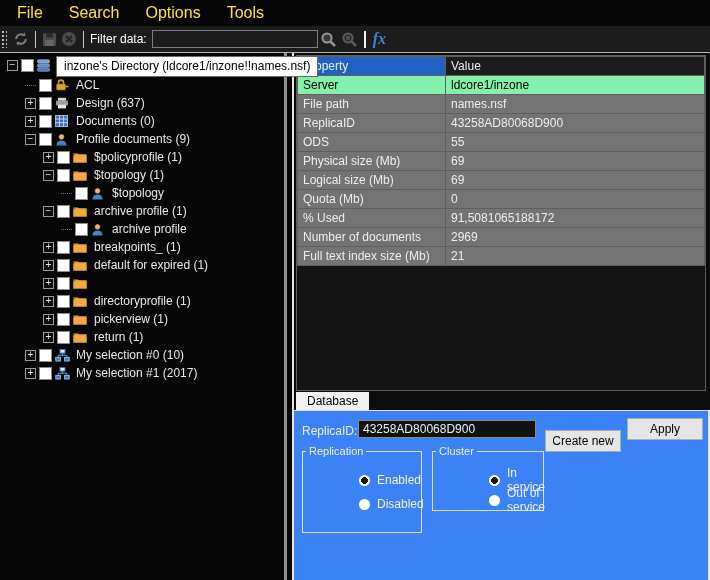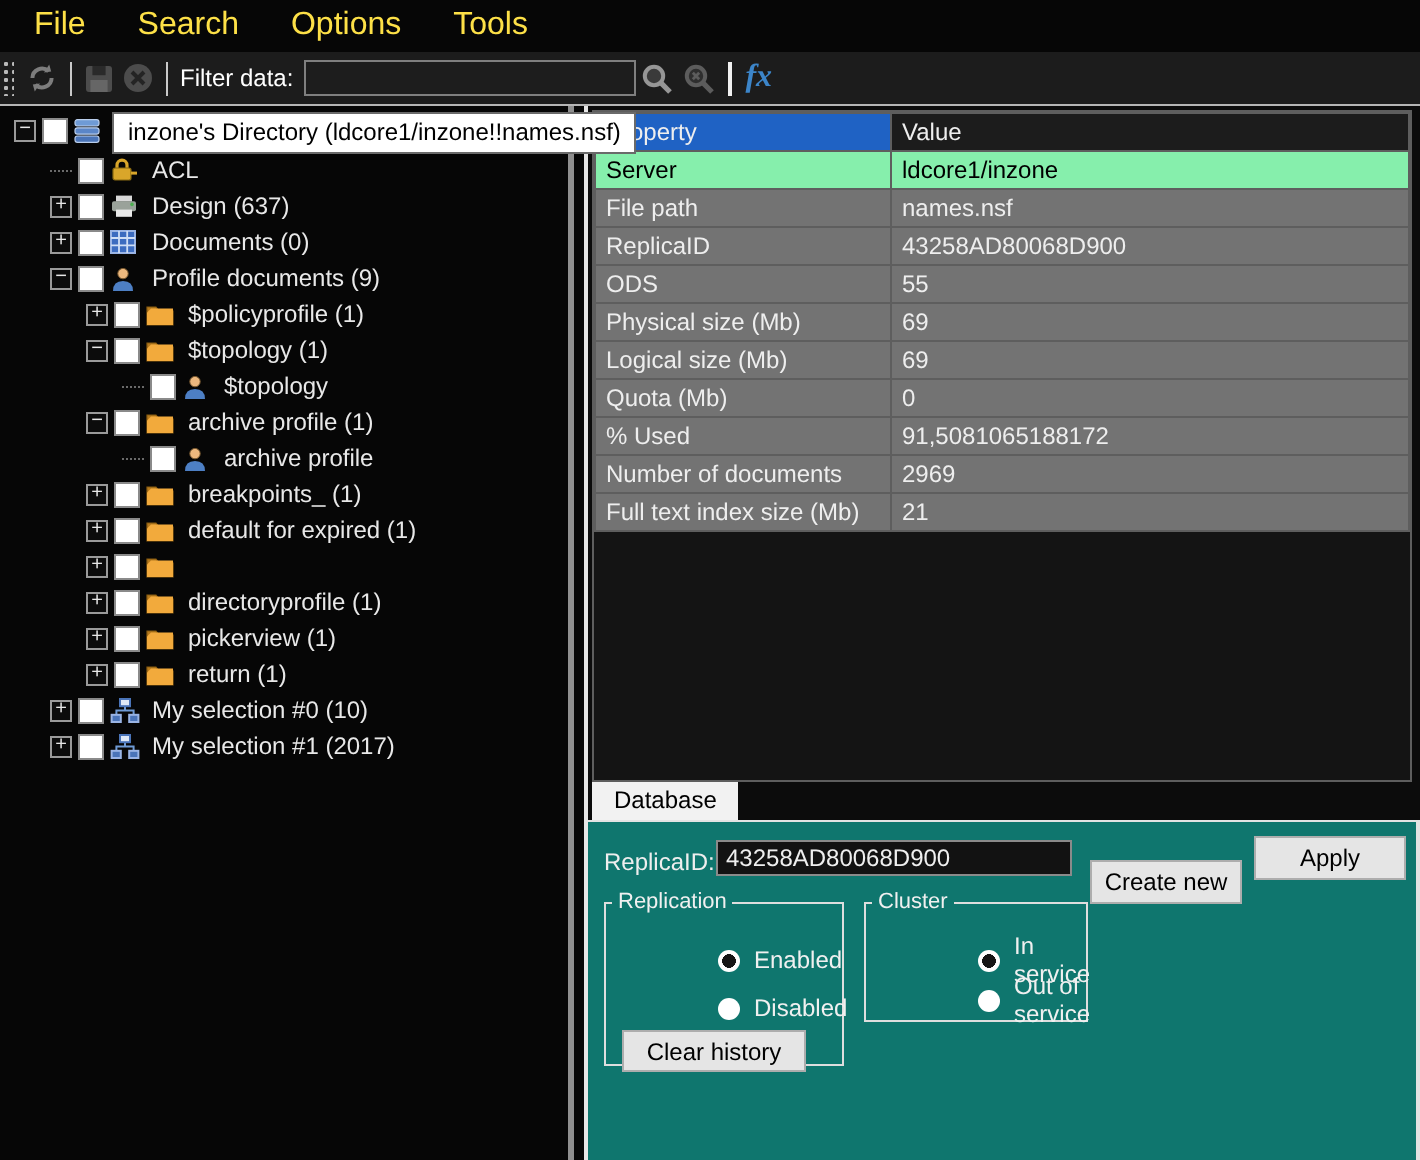--- a/index.html
+++ b/index.html
@@ -42,21 +42,21 @@
   #props{border-collapse:collapse;width:100%;font-size:12px;color:#eee;table-layout:fixed;}
   #props th,#props td{border:1px solid #5e5e5e;text-align:left;font-weight:normal;
     padding:1px 5px;height:16px;overflow:hidden;white-space:nowrap;}
   th.prop-h{background:#1f62c4;width:148px;}
   th.val-h{background:#1c1c1c;}
   #props td{background:#737373;}
   #props tr.sel td{background:#86efac;color:#000;}
   
   #tabs{position:absolute;top:338px;left:2px;}
   .tab{display:inline-block;background:#f2f2f2;color:#000;font-size:12px;padding:2px 11px 3px;}
-  #tabpanel{position:absolute;top:357px;left:0;right:0;bottom:0;background:#0f766e;
+  #tabpanel{position:absolute;top:357px;left:0;right:0;bottom:0;background:#3b82f6;
     border-top:1px solid #e3e3e3;border-right:2px solid #e3e3e3;}
   .rlabel{position:absolute;left:8px;top:13px;color:#eee;font-size:12px;}
   #replica-input{position:absolute;left:64px;top:9px;width:178px;height:18px;background:#121212;
     border:1px solid #8a8a8a;color:#eee;font-size:12px;padding:0 4px;box-sizing:border-box;}
   .btn{position:absolute;height:22px;background:#e5e5e5;color:#000;border:1px solid #adadad;
     font-size:12px;font-family:inherit;cursor:default;}
   #btn-create{left:251px;top:19px;width:76px;}
   #btn-apply{left:333px;top:7px;width:76px;}
   fieldset.gbox{position:absolute;border:1px solid #dedede;margin:0;padding:0;}
   #gb-repl{left:8px;top:34px;width:118px;height:86px;}
@@ -398,21 +398,20 @@
     </div>
 
     <div id="tabpanel">
       <span class="rlabel">ReplicaID:</span>
       <input id="replica-input" value="43258AD80068D900" style="">
       <button class="btn" id="btn-create">Create new</button>
       <button class="btn" id="btn-apply">Apply</button>
 
       <fieldset class="gbox" id="gb-repl">
         <legend>Replication</legend>
-        <button class="btn" id="btn-clear">Clear history</button>
       <div class="radio-row" style="top: 16px;">
             <span class="radio on"></span>
             <span>Enabled</span>
           </div>
           <div class="radio-row" style="top: 40px;">
             <span class="radio off"></span>
             <span>Disabled</span>
           </div>
         </fieldset>
 

